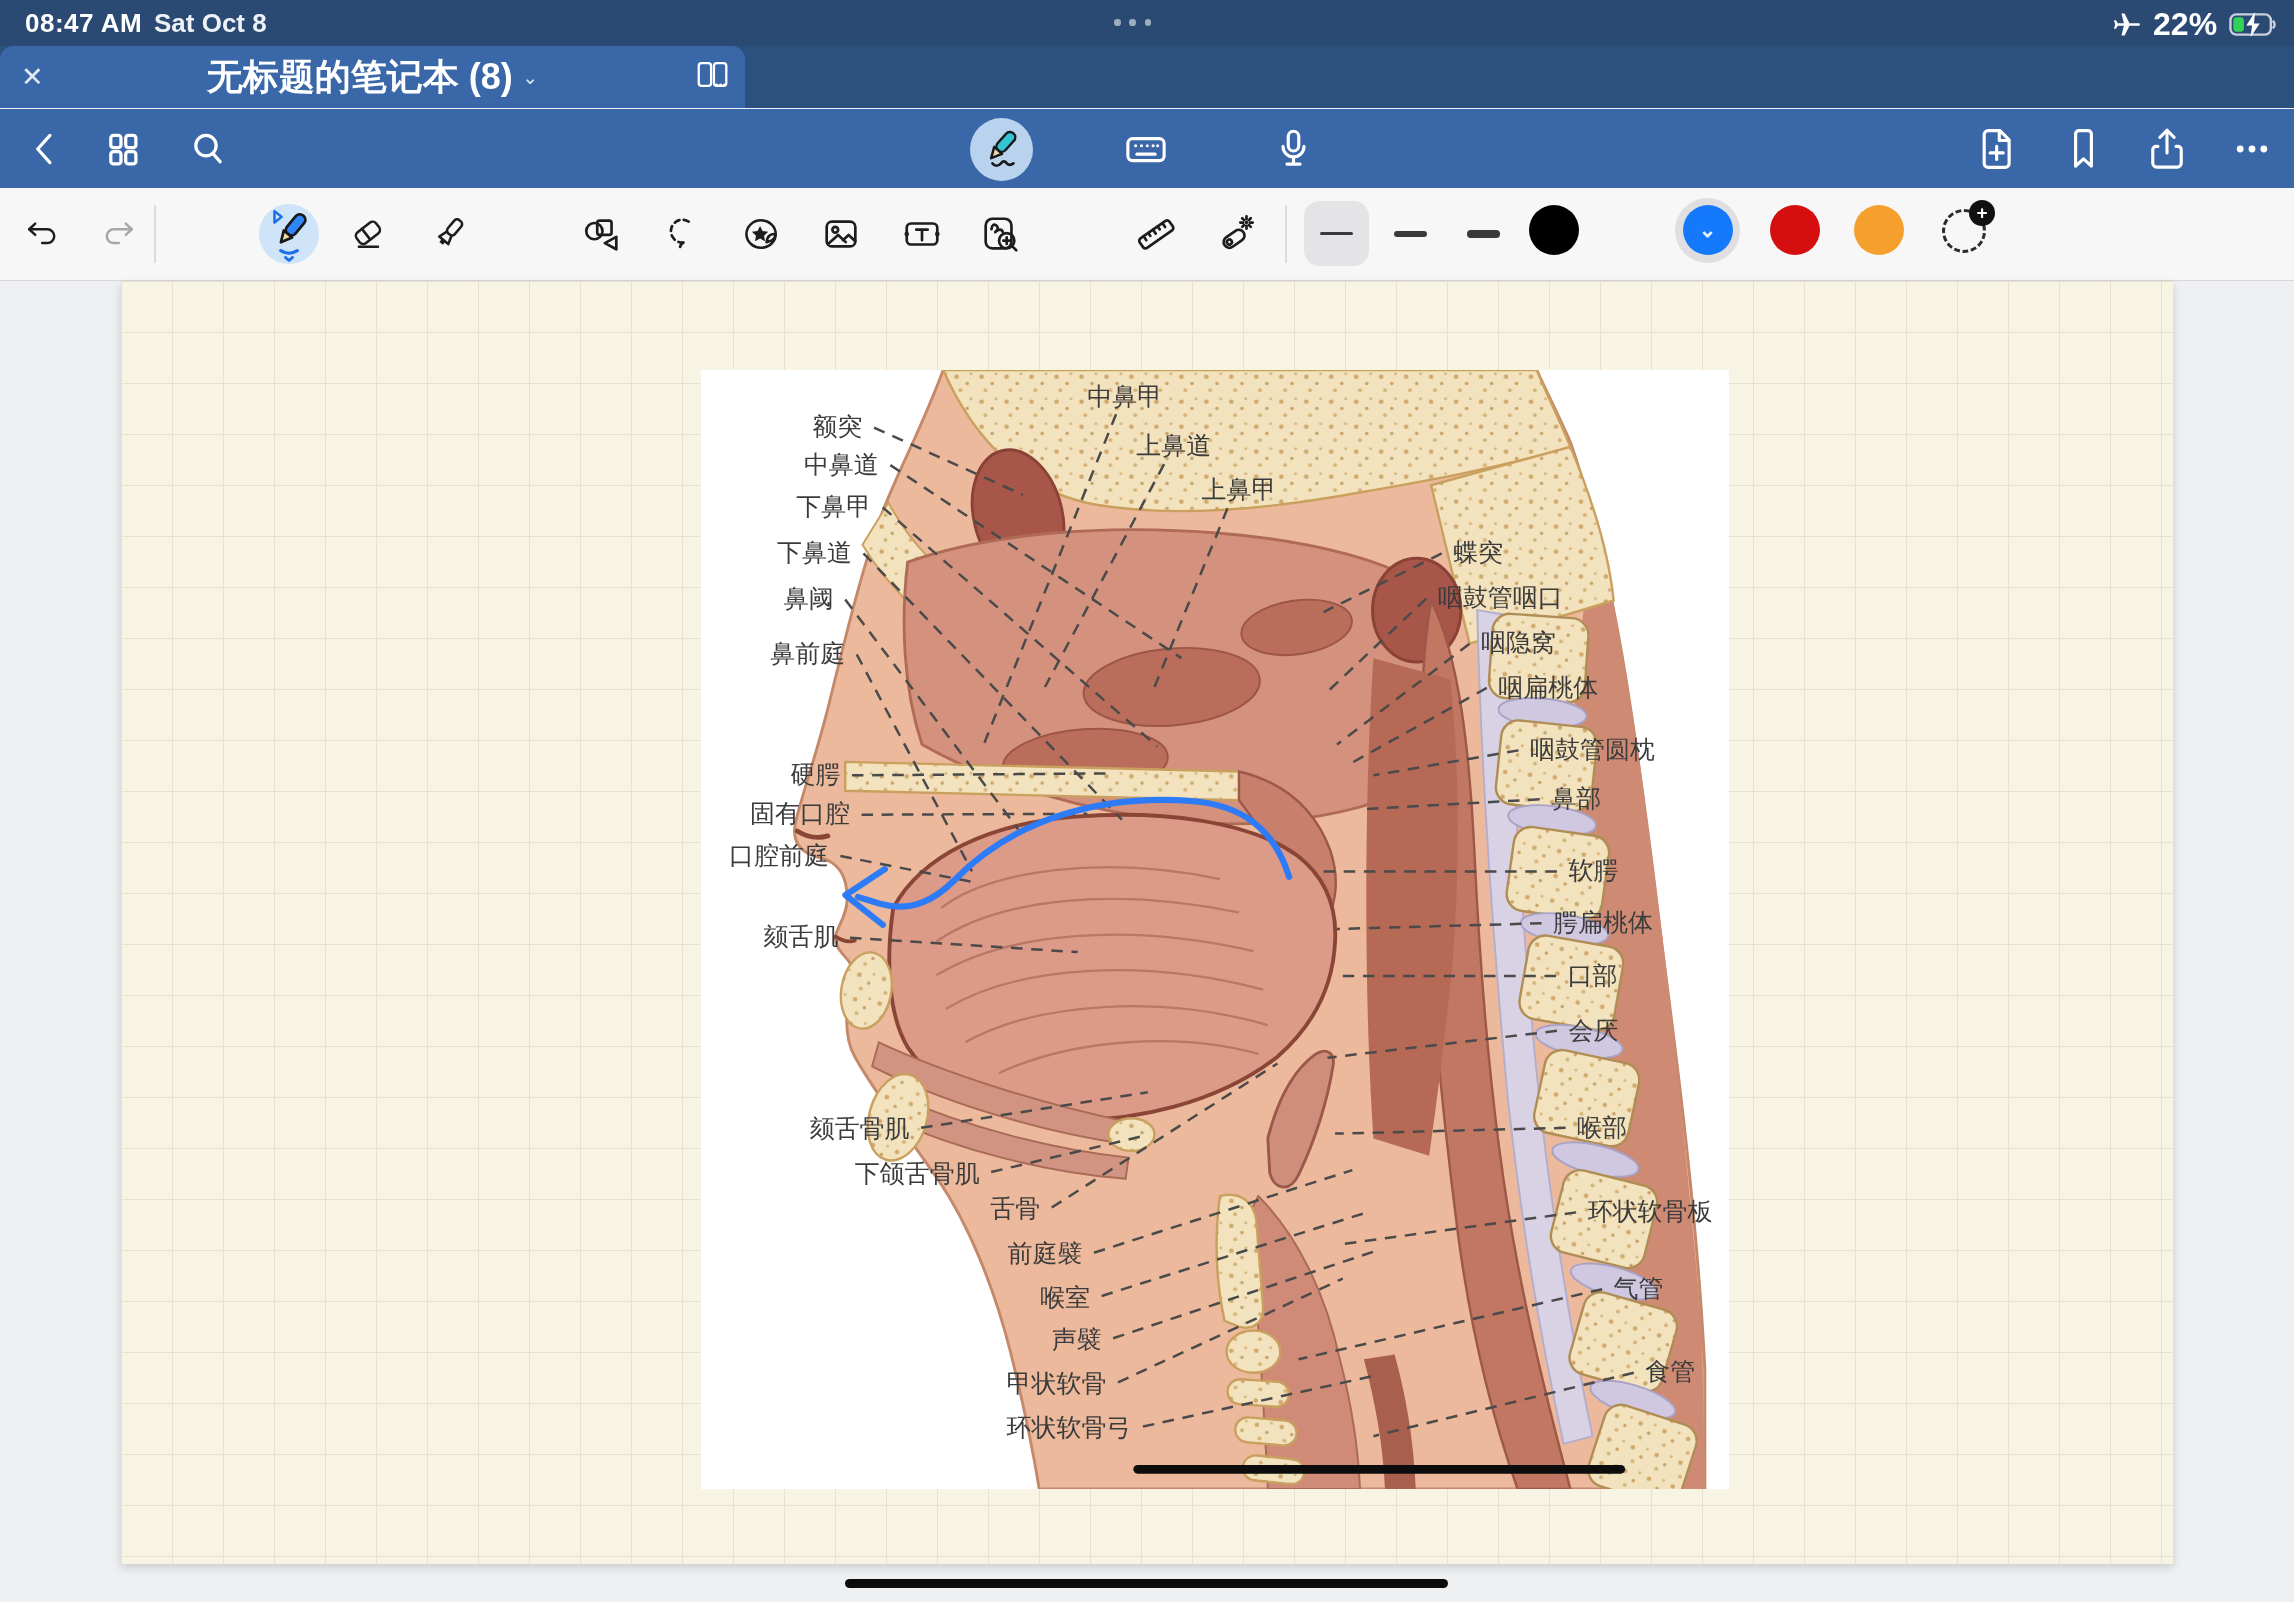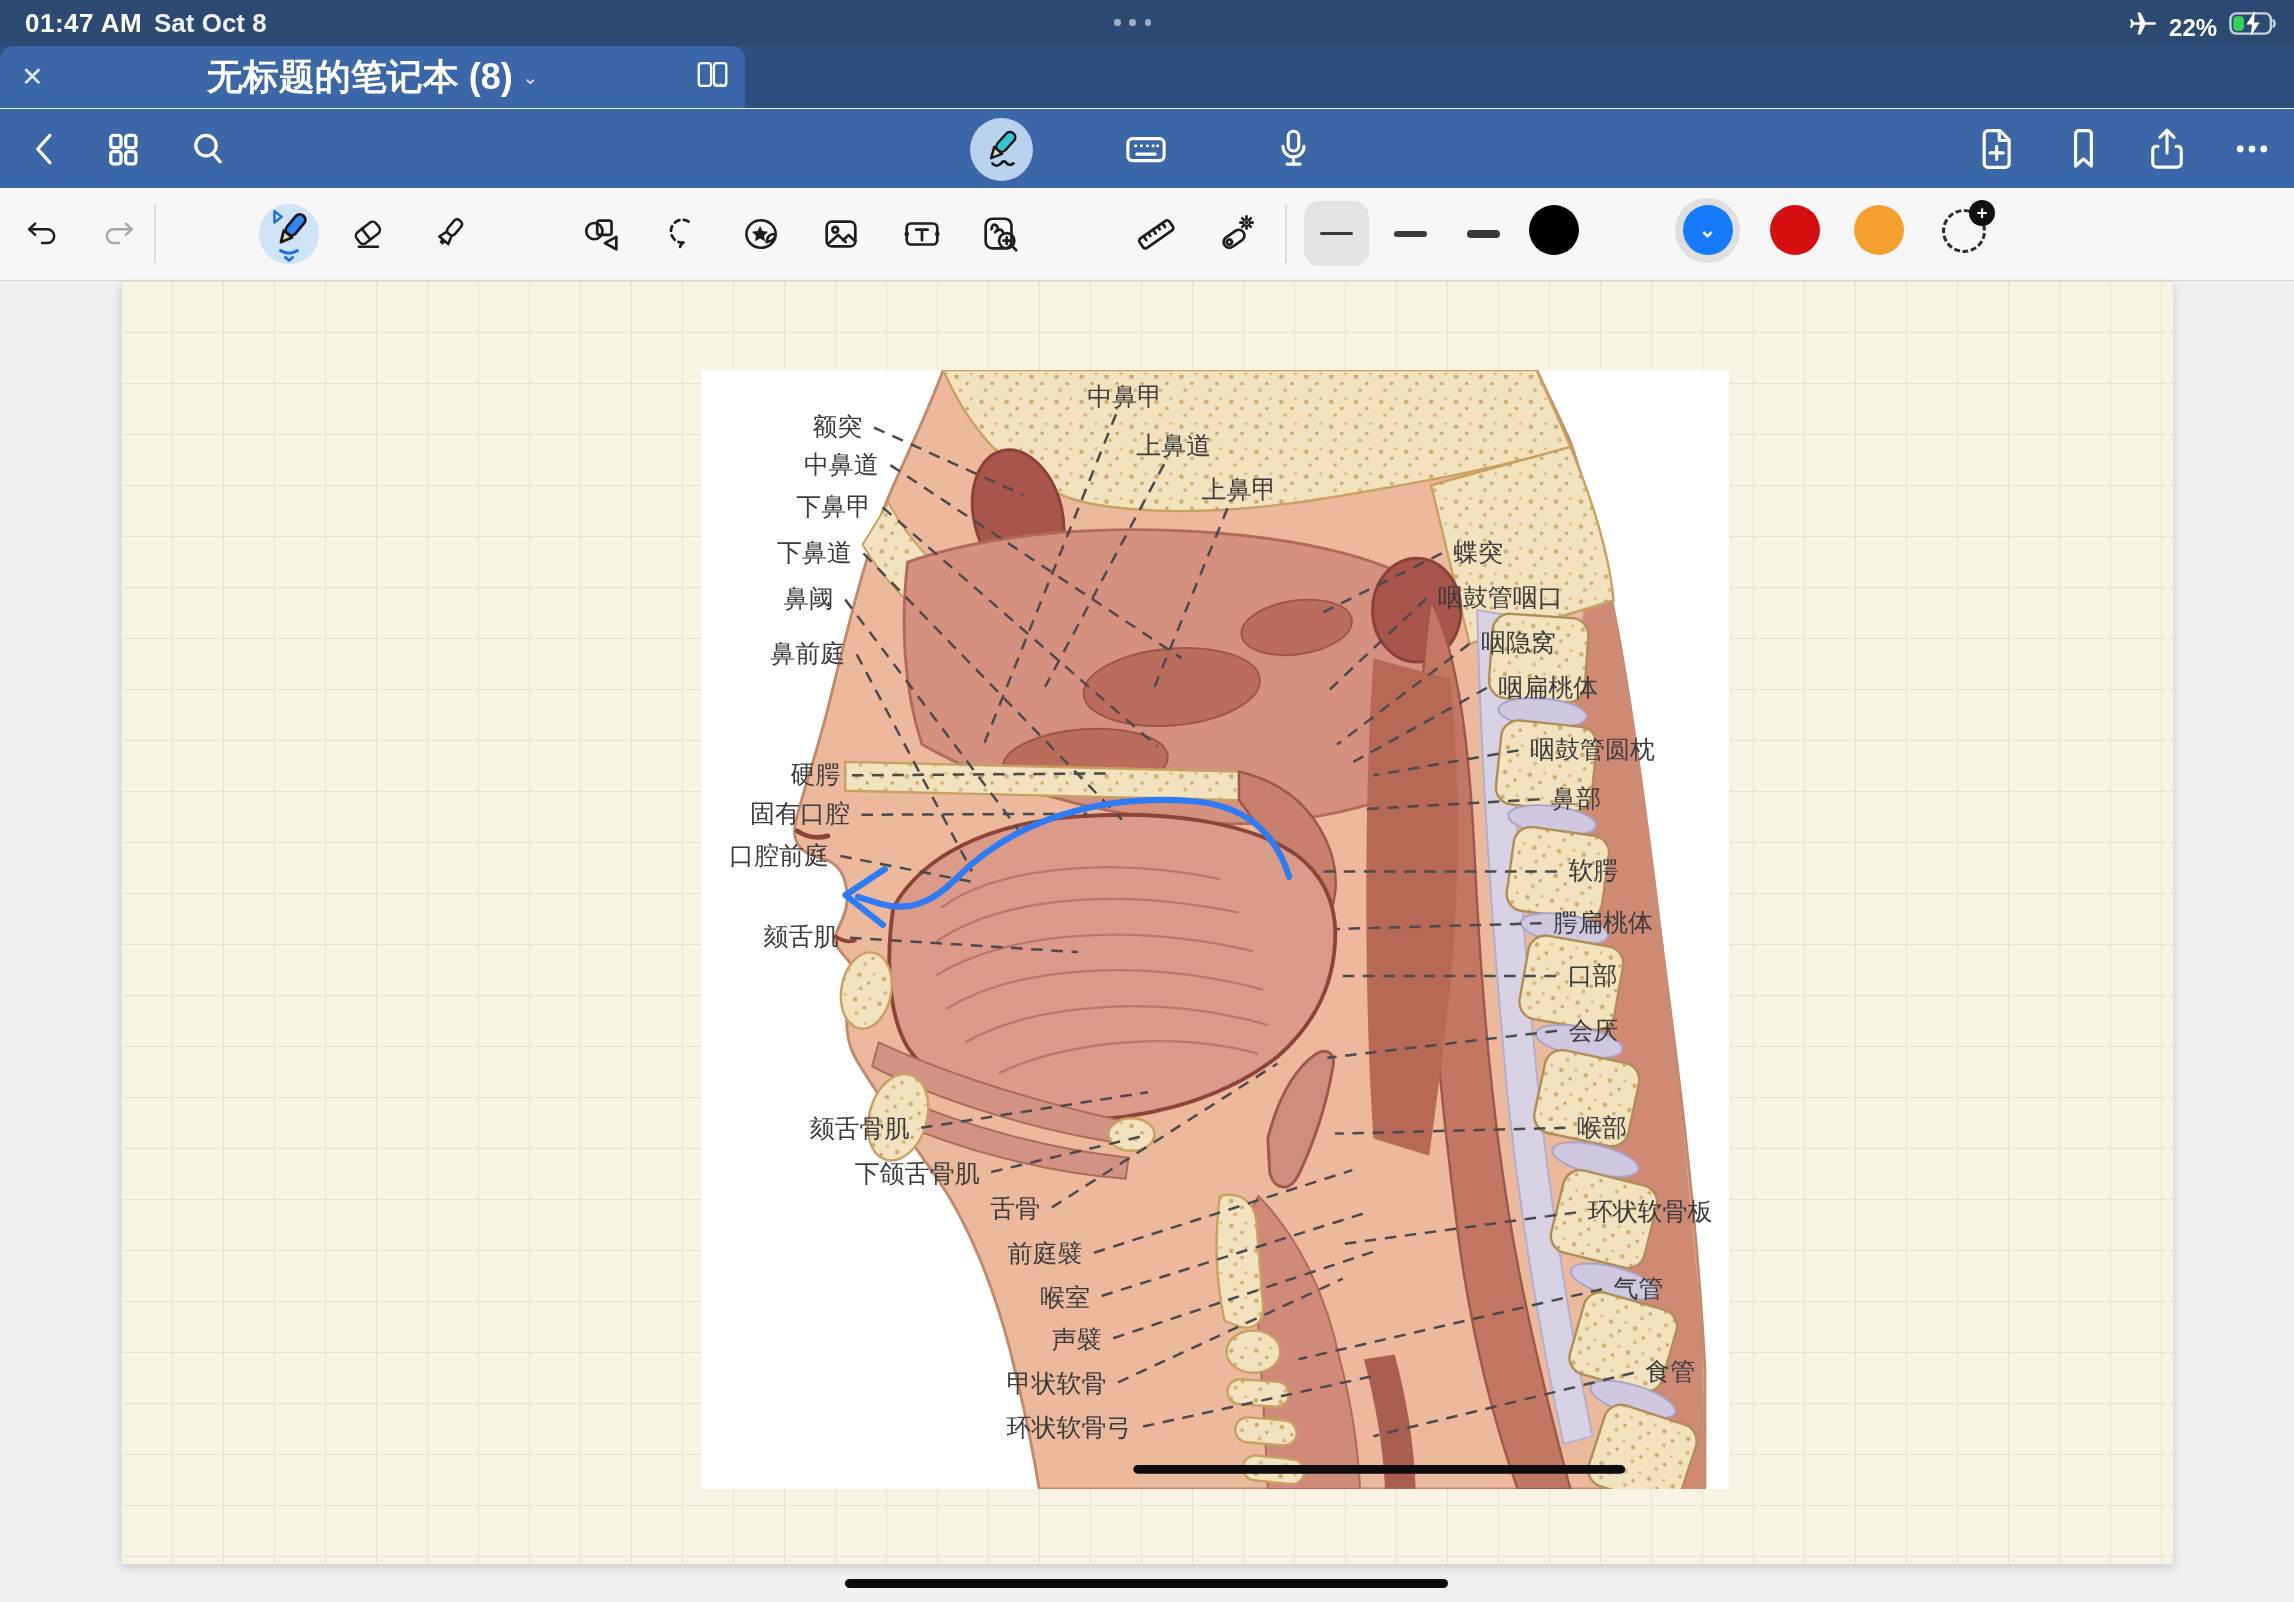--- a/index.html
+++ b/index.html
@@ -5,21 +5,21 @@
   html,body{margin:0;padding:0;background:#eff0f2;font-family:"Liberation Sans","DejaVu Sans",sans-serif;}
   #stage{position:relative;width:2294px;height:1602px;overflow:hidden;background:#eff0f2;}
 
   
   .statusbar{position:absolute;left:0;top:0;width:2294px;height:46px;background:#2b4a73;color:#fff;}
   .statusbar .time{position:absolute;left:25px;top:7.7px;font-size:26px;font-weight:700;letter-spacing:0.5px;}
   .statusbar .date{position:absolute;left:154px;top:7.7px;font-size:26px;font-weight:600;color:#eef2f8;}
   .sb-dots{position:absolute;left:1114px;top:19px;display:flex;gap:8.6px;}
   .sb-dots i{width:6.7px;height:6.7px;border-radius:50%;background:rgba(255,255,255,.55);}
   .sb-right{position:absolute;right:15.4px;top:5.8px;display:flex;align-items:center;gap:11.5px;}
-  .sb-right .pct{font-size:24px;font-weight:600;margin-top:8px;}
+  .sb-right .pct{font-size:32px;font-weight:600;}
 
   
   .tabbar{position:absolute;left:0;top:46px;width:2294px;height:62px;background:#2d517f;}
   .tab-active{position:absolute;left:0;top:0;width:745px;height:62px;background:#3a67a7;border-radius:13.4px 13.4px 0 0;}
   .tab-close{position:absolute;left:13.4px;top:11.5px;width:38px;height:38px;border:none;background:transparent;color:rgba(255,255,255,.85);font-size:27px;line-height:38px;text-align:center;padding:0;}
   .tab-title-wrap{position:absolute;left:0;top:0;width:745px;height:62px;display:flex;align-items:center;justify-content:center;gap:9.6px;color:#fff;}
   .tab-title{font-size:36px;font-weight:600;}
   .tab-chev{font-size:19px;color:rgba(255,255,255,.85);}
   .tab-pages{position:absolute;right:11.5px;top:11.5px;width:42px;height:38px;border:none;background:transparent;padding:0;}
 
@@ -55,21 +55,21 @@
 
   .icon-stroke{fill:none;stroke:#1d1d1f;stroke-width:2.8;stroke-linecap:round;stroke-linejoin:round;}
   .icon-white{fill:none;stroke:#ffffff;stroke-width:2.4;stroke-linecap:round;stroke-linejoin:round;}
 </style>
 </head>
 <body>
 
 <div id="stage">
 
   <div class="statusbar">
-    <span class="time">01:47 AM</span>
+    <span class="time">08:47 AM</span>
     <span class="date">Sat Oct 8</span>
     <div class="sb-dots">
         <i></i>
         <i></i>
         <i></i>
       </div>
     <div class="sb-right">
       <svg width="29" height="29" viewBox="0 0 24 24">
           <path fill="#ffffff" d="M21.5 11 L13.6 11 L9.6 2.8 L7 2.8 L9 11 L4 11 L2.4 8.4 L0.8 8.4 L1.8 12 L0.8 15.6 L2.4 15.6 L4 13 L9 13 L7 21.2 L9.6 21.2 L13.6 13 L21.5 13 C22.6 13 22.6 11 21.5 11 Z"></path>
         </svg>

